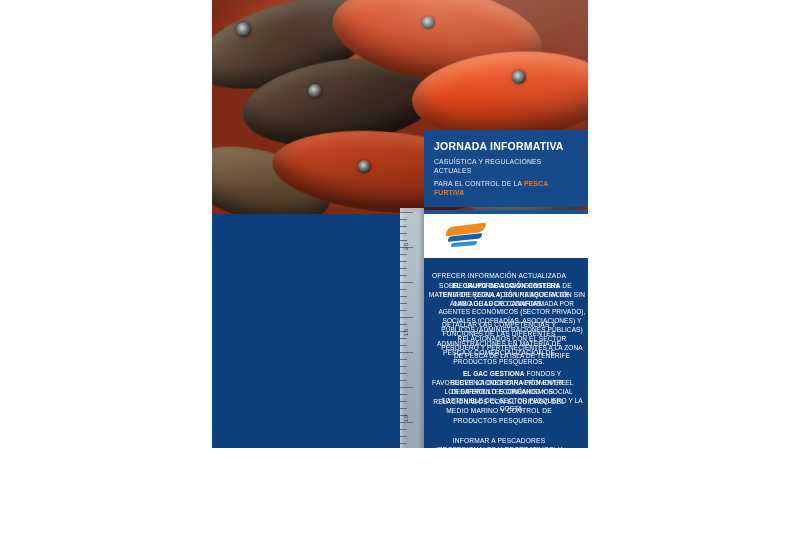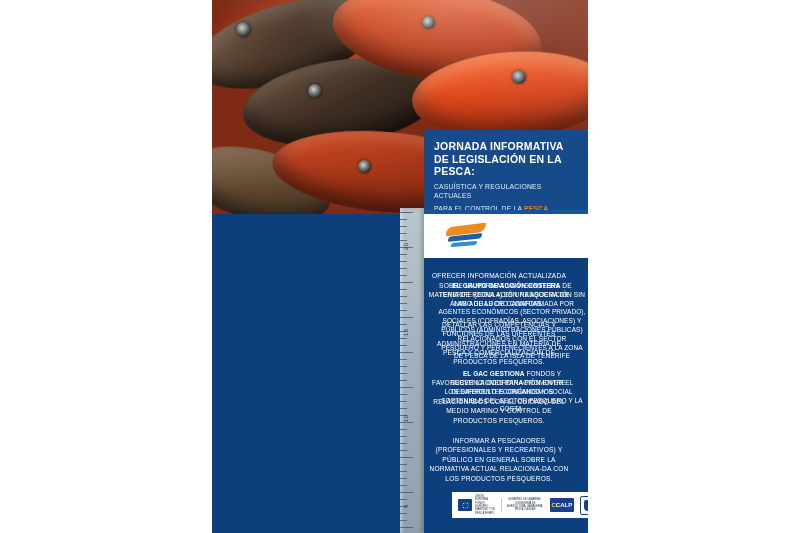--- a/index.html
+++ b/index.html
@@ -1,18 +1,18 @@
 <!DOCTYPE html>
 <html><head>
 <meta charset="utf-8">
 <style>
   html,body{margin:0;padding:0;background:#ffffff;}
   body{width:800px;height:533px;overflow:hidden;font-family:"Liberation Sans",sans-serif;}
   .stage{position:relative;width:800px;height:533px;background:#ffffff;}
-  .poster{position:absolute;left:212px;top:0;width:376px;height:533px;background:#0d3f7d;overflow:hidden;}
+  .poster{position:absolute;left:212px;top:0;width:376px;height:448px;background:#0d3f7d;overflow:hidden;}
 
   
   .photo{position:absolute;left:0;top:0;width:376px;height:214px;overflow:hidden;background:#8d3a24;}
   .photo .layer{position:absolute;inset:0;}
   .fishbase{background:
      radial-gradient(ellipse 120px 60px at 30% 18%, #d8512a 0%, #a93a1c 55%, #7e2a14 100%),
      radial-gradient(ellipse 150px 70px at 78% 12%, #c9472a 0%, #8d3119 60%, #6a2411 100%),
      radial-gradient(ellipse 140px 80px at 20% 70%, #5b4432 0%, #3e2e22 70%, #2b2019 100%),
      linear-gradient(160deg,#8a3a22 0%,#6d2c18 40%,#4a2616 100%);
   }
@@ -113,21 +113,20 @@
       <div class="eye e1"></div>
       <div class="eye e2"></div>
       <div class="eye e3"></div>
       <div class="eye e4"></div>
       <div class="eye e5"></div>
       <div class="layer gloss"></div>
     </div>
 
     <div class="titlebox">
       <div class="t1">JORNADA INFORMATIVA</div>
-      <div class="t1">DE LEGISLACIÓN EN LA PESCA:</div>
       <div class="t2">CASUÍSTICA Y REGULACIONES ACTUALES</div>
       <div class="t2">
         <span>PARA EL CONTROL DE LA </span><span class="hl">PESCA FURTIVA</span>
       </div>
     </div>
 
     <div class="objhead">OBJETIVO DE LA JORNADA</div>
     <div class="objlist">
       <div class="item">ANALIZAR LOS DATOS ACTUALES SOBRE PESCA FURTIVA E INCUMPLIMIENTOS MÁS COMUNES.</div>
       <div class="item">OFRECER INFORMACIÓN ACTUALIZADA SOBRE LA NORMATIVA VIGENTE EN MATERIA DE REGULACIÓN PESQUERA DE LAS AGUAS DE CANARIAS.</div>

